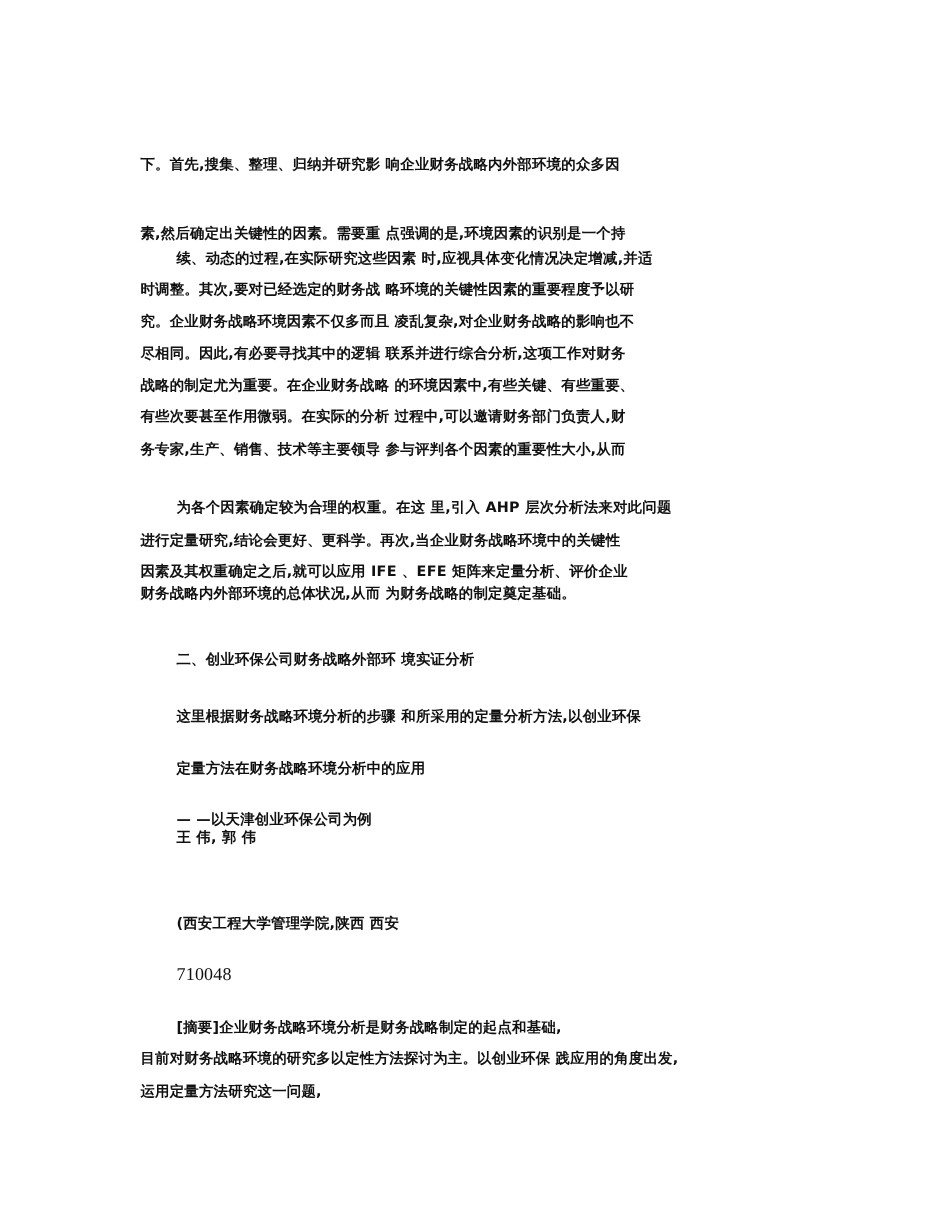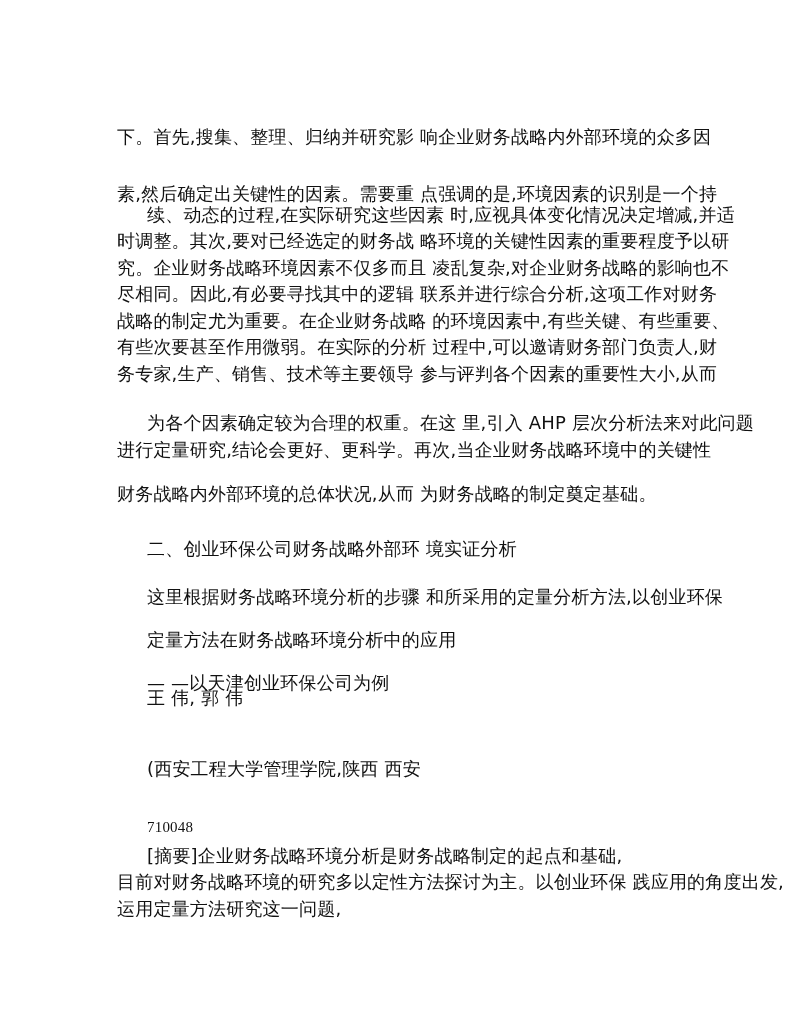--- a/index.html
+++ b/index.html
@@ -19,24 +19,24 @@
       position: absolute;
       left: 0;
       top: 0;
       width: 792px;
       height: 1025px;
       background: #ffffff;
     }
     .line {
       position: absolute;
       left: 117px;
-      font-size: 18px;
+      font-size: 12px;
       line-height: 18px;
       white-space: nowrap;
-      font-weight: normal;
+      font-weight: bold;
       letter-spacing: 0.2px;
     }
     .line.indent { left: 147px; }
     .num {
       font-family: "Liberation Serif", serif;
       font-weight: normal;
       font-size: 15px;
     }
   </style>
 </head>
@@ -50,33 +50,34 @@
   <div class="line indent" style="top:206px;">续、动态的过程,在实际研究这些因素 时,应视具体变化情况决定增减,并适</div>
   <div class="line" style="top:232px;">时调整。其次,要对已经选定的财务战 略环境的关键性因素的重要程度予以研</div>
   <div class="line" style="top:259px;">究。企业财务战略环境因素不仅多而且 凌乱复杂,对企业财务战略的影响也不</div>
   <div class="line" style="top:285px;">尽相同。因此,有必要寻找其中的逻辑 联系并进行综合分析,这项工作对财务</div>
   <div class="line" style="top:312px;">战略的制定尤为重要。在企业财务战略 的环境因素中,有些关键、有些重要、</div>
   <div class="line" style="top:338px;">有些次要甚至作用微弱。在实际的分析 过程中,可以邀请财务部门负责人,财</div>
   <div class="line" style="top:365px;">务专家,生产、销售、技术等主要领导 参与评判各个因素的重要性大小,从而</div>
 
   <div class="line indent" style="top:414px;">为各个因素确定较为合理的权重。在这 里,引入 AHP 层次分析法来对此问题</div>
   <div class="line" style="top:441px;">进行定量研究,结论会更好、更科学。再次,当企业财务战略环境中的关键性</div>
+  <div class="line" style="top:467px;">因素及其权重确定之后,就可以应用 IFE 、EFE 矩阵来定量分析、评价企业</div>
   <div class="line" style="top:468px;margin-top:17px;">财务战略内外部环境的总体状况,从而 为财务战略的制定奠定基础。</div>
 
   <div class="line indent" style="top:540px;">二、创业环保公司财务战略外部环 境实证分析</div>
 
   <div class="line indent" style="top:588px;">这里根据财务战略环境分析的步骤 和所采用的定量分析方法,以创业环保</div>
 
   <div class="line indent" style="top:631px;">定量方法在财务战略环境分析中的应用</div>
 
   <div class="line indent" style="top:674px;">— —以天津创业环保公司为例</div>
 
   <div class="line indent" style="top:689px;">王 伟, 郭 伟</div>
 
   <div class="line indent" style="top:760px;">(西安工程大学管理学院,陕西 西安</div>
 
-  <div class="line indent num" style="top:804px;margin-top:14px;">710048</div>
+  <div class="line indent num" style="top:804px;">710048</div>
 
   <div class="line indent" style="top:847px;">[摘要]企业财务战略环境分析是财务战略制定的起点和基础,</div>
   <div class="line" style="top:873px;">目前对财务战略环境的研究多以定性方法探讨为主。以创业环保 践应用的角度出发,</div>
   <div class="line" style="top:900px;">运用定量方法研究这一问题,</div>
 
 </div>
 
 </body></html>

